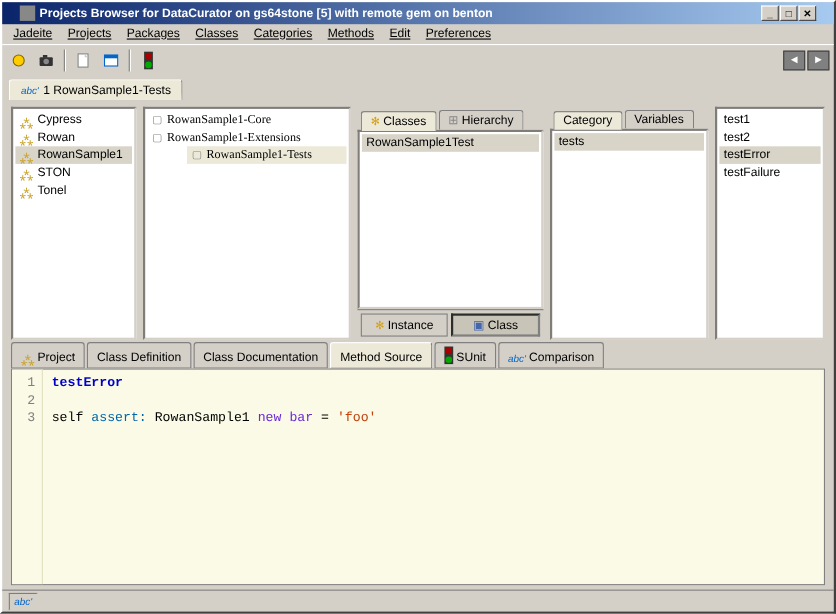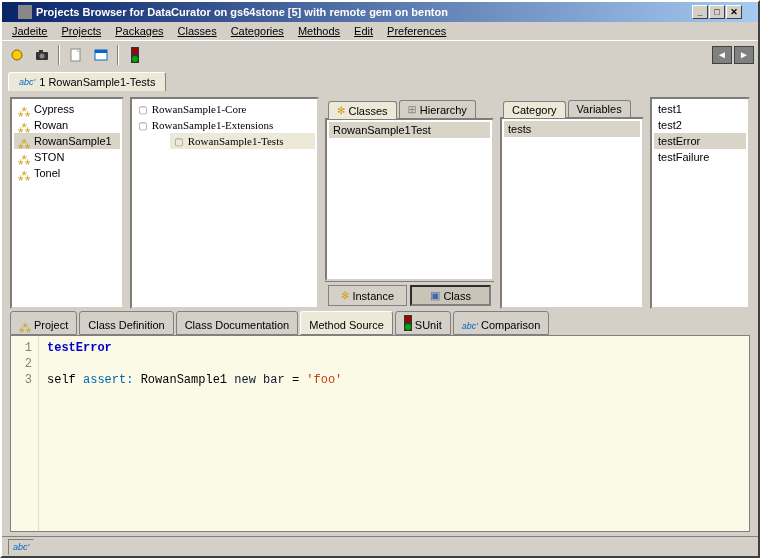--- a/index.html
+++ b/index.html
@@ -41,21 +41,21 @@
 .bottom-tabs-strip { display:flex; padding: 0 8px;}
 .btab { padding:3px 8px; border:1px solid #808080; background:#d4d0c8; border-top-left-radius:3px;border-top-right-radius:3px; margin-right:2px; display:flex;align-items:flex-end;gap:3px; font-size:11px;}
 .btab.active { background:#ece9d8; border-top-color:#fff; border-left-color:#fff; position:relative;}
 .editor { flex:1; margin:0 8px 4px 8px; border:1px solid #808080; background:#fafae6; display:flex; font-family:'Courier New',monospace; font-size:12px;}
 .gutter { width:28px; background:#fafae6; text-align:right; color:#808080; padding:4px 6px 4px 2px; border-right:1px solid #e0e0c0;}
 .gutter div { height:16px; line-height:16px;}
 .code { flex:1; padding:4px 8px;}
 .code div { height:16px; line-height:16px;}
 .kw-method { color:#0000cc; font-weight:bold;}
 .kw-keyword { color:#0066aa;}
-.kw-message { color:#0f172a;}
+.kw-message { color:#6d28d9;}
 .kw-string { color:#c2410c;}
 .statusbar { height:20px; border-top:1px solid #808080; padding:2px 6px; display:flex; align-items:center;}
 .status-inset { border:1px inset #d4d0c8; padding:1px 4px; height:16px; display:inline-flex; align-items:center;}
 .abc-icon { color:#0066cc; font-size:9px; font-style:italic;}
 svg.icon {width:14px;height:14px;}
 .traffic { display:inline-block; width:8px; height:16px; background:#333; position:relative;}
 .traffic::before{content:"";position:absolute;top:1px;left:1px;width:6px;height:6px;border-radius:50%;background:#a00;}
 .traffic::after{content:"";position:absolute;bottom:1px;left:1px;width:6px;height:6px;border-radius:50%;background:#0a0;}
 .instance-class { display:flex; padding:3px; gap:3px; border-top:1px solid #808080;}
 .ic-btn { flex:1; text-align:center; padding:2px; border:1px solid #808080; background:#d4d0c8; display:flex;align-items:center;justify-content:center;gap:3px;}

